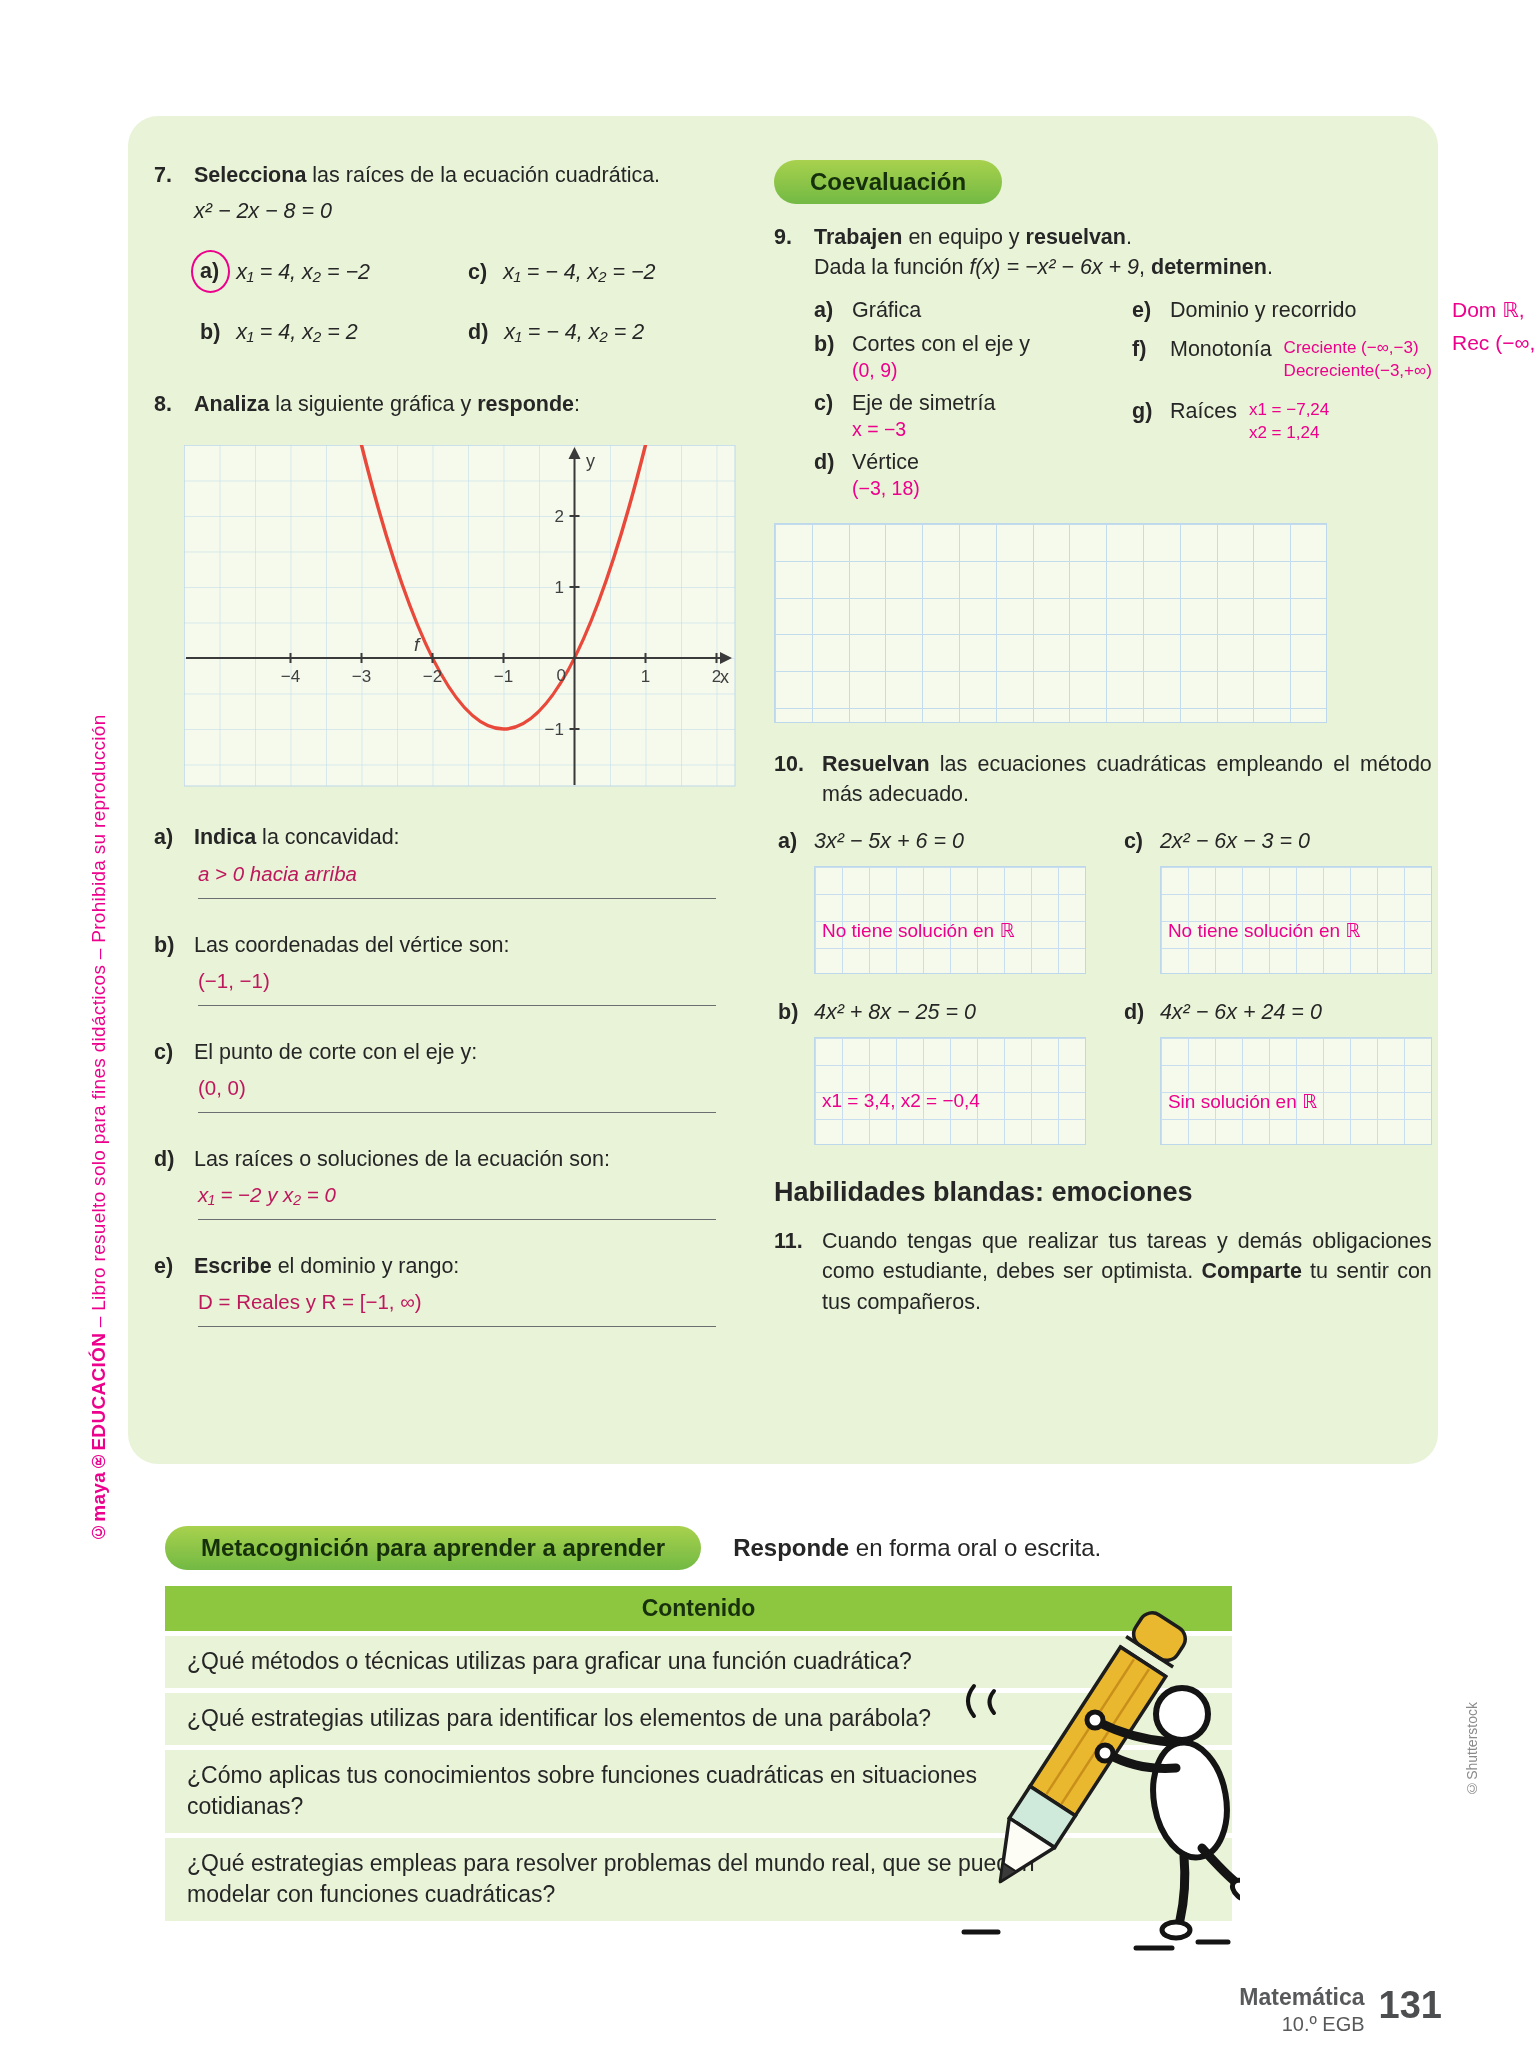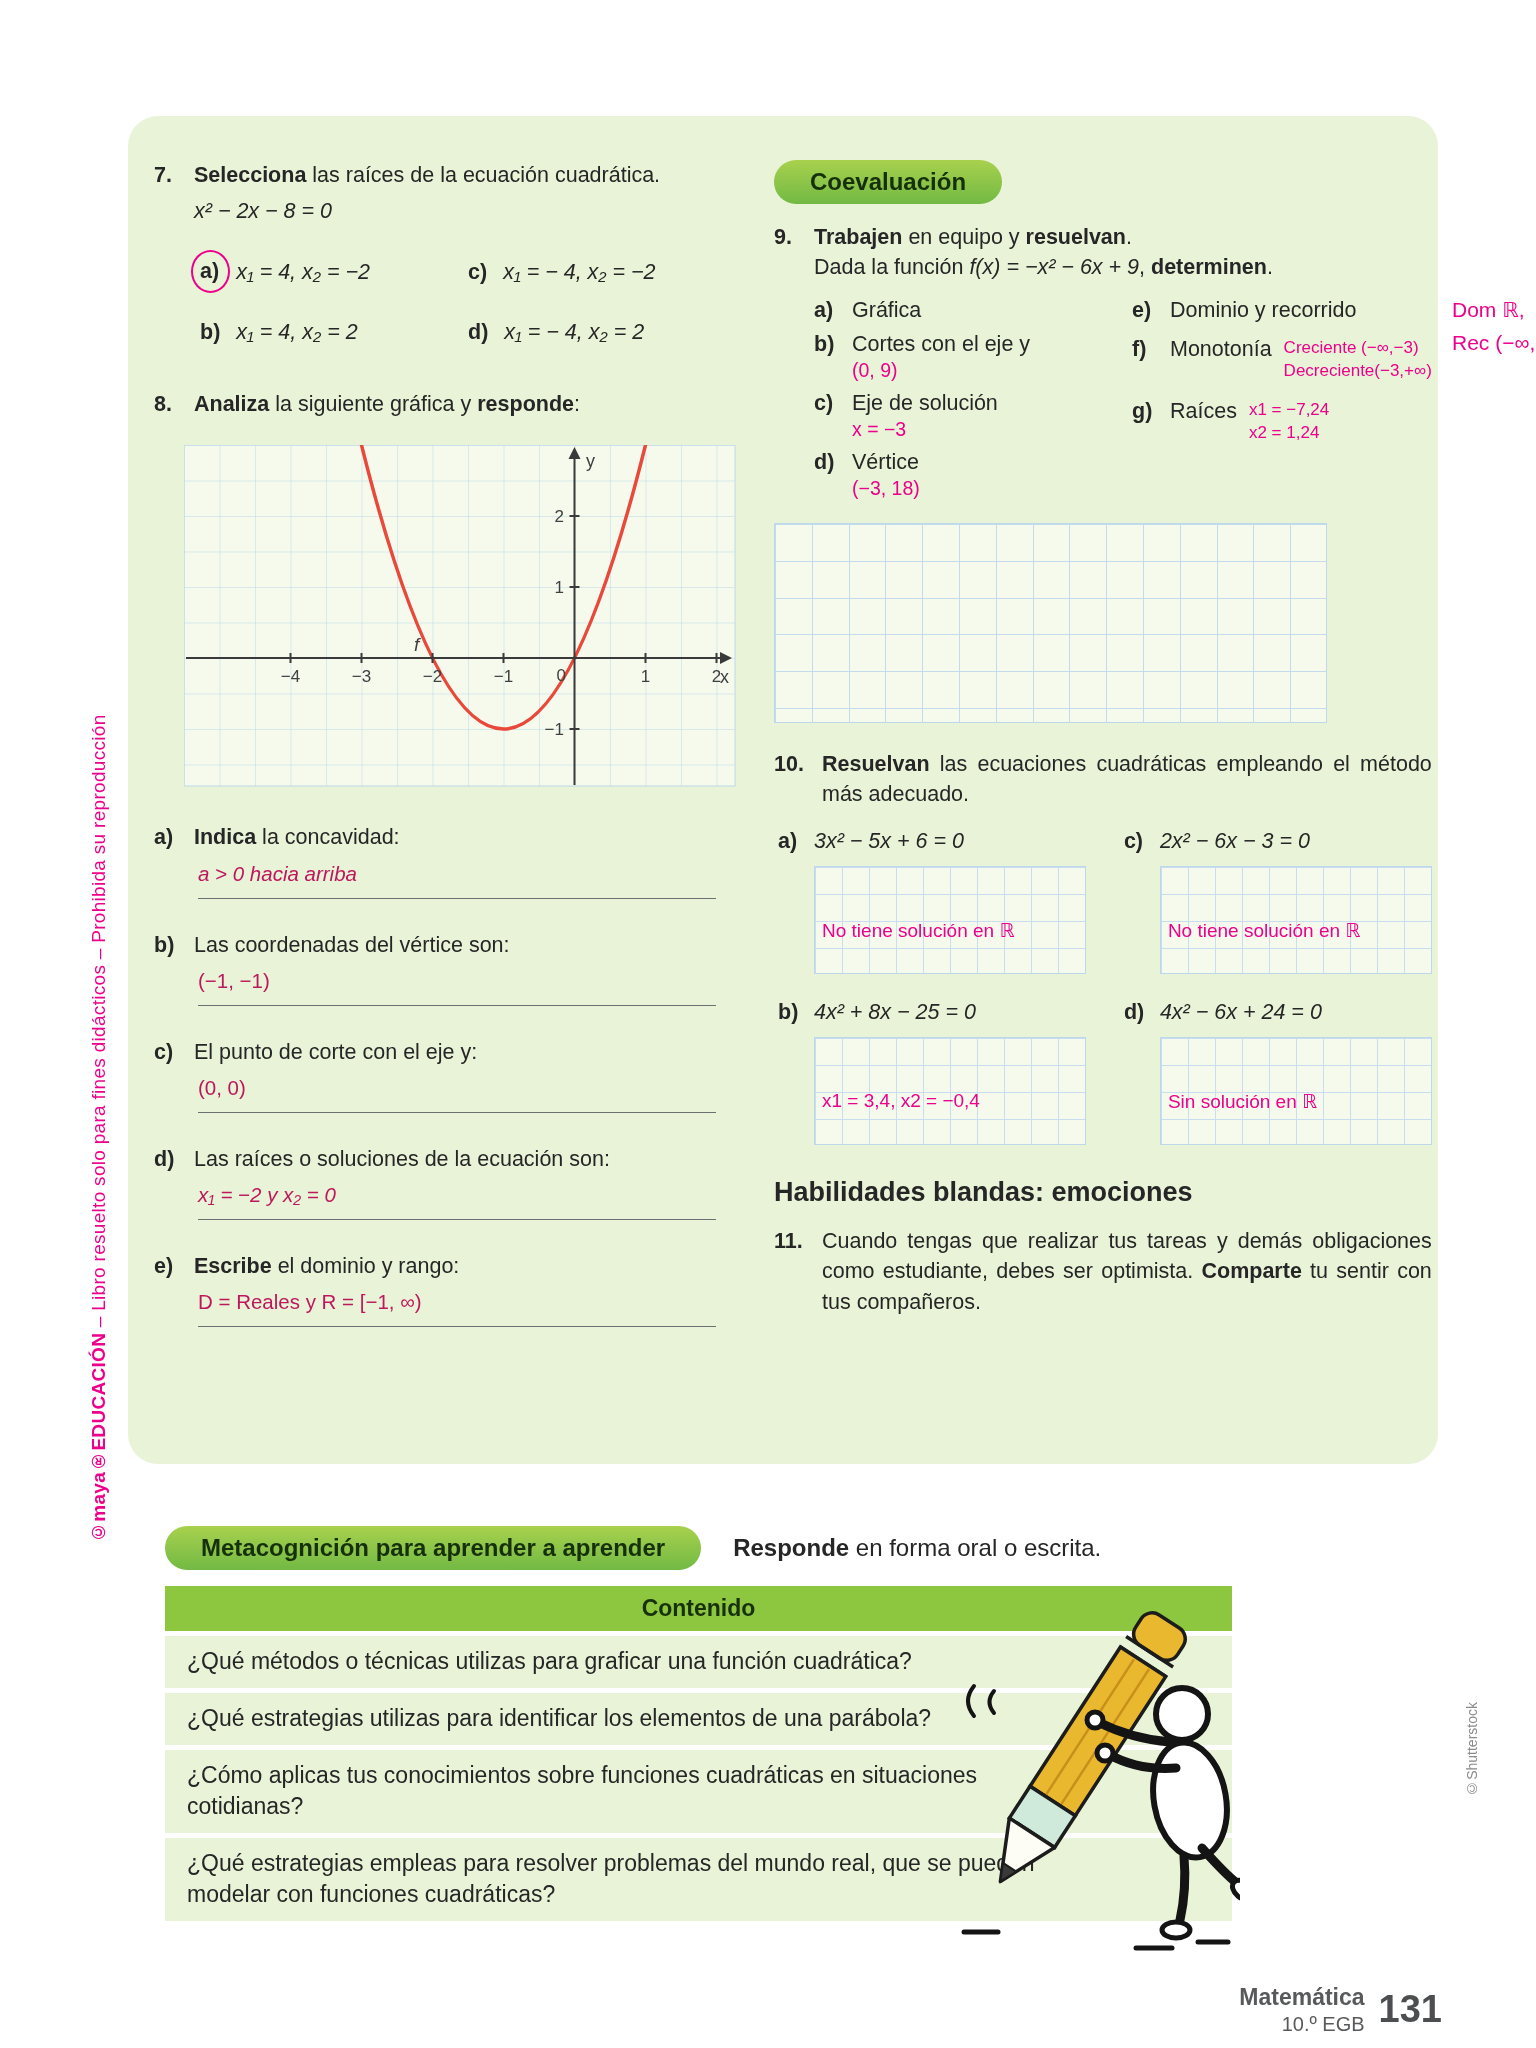--- a/index.html
+++ b/index.html
@@ -110,21 +110,21 @@
   .illus { position:absolute; right:-8px; top:4px; width:300px; height:380px; }
   .mk  { fill:none; stroke:#141414; stroke-width:4; stroke-linecap:round; }
   .mk2 { fill:none; stroke:#141414; stroke-width:5; stroke-linecap:round; }
 
   .credit {
     position:absolute; right:56px; top:1702px;
     writing-mode:vertical-rl; transform:rotate(180deg);
     color:#8a8a8a; font-size:14px;
   }
 
-  .footer { position:absolute; right:94px; top:1984px; display:flex; align-items:center; gap:14px; color:#58595b; }
+  .footer { position:absolute; right:94px; top:1984px; display:flex; align-items:flex-start; gap:14px; color:#58595b; }
   .f-left { text-align:right; line-height:1.2; }
   .f-sub { font-weight:bold; font-size:23px; }
   .f-grade { font-size:20px; }
   .f-page { font-size:38px; font-weight:bold; color:#4d4e50; }
 
   
   .gtick { font-size:17px; fill:#3f3f3f; }
   .gaxis { font-size:18px; fill:#3f3f3f; }
   .gf { font-size:19px; font-style:italic; fill:#3f3f3f; }
 </style>
@@ -284,21 +284,21 @@
           <div class="q9-item">
             <div class="q9-line">
                 <span class="q9-lab">b)</span>
                 <span>Cortes con el eje y</span>
               </div>
             <div class="q9-ans">(0, 9)</div>
           </div>
           <div class="q9-item">
             <div class="q9-line">
                 <span class="q9-lab">c)</span>
-                <span>Eje de solución</span>
+                <span>Eje de simetría</span>
               </div>
             <div class="q9-ans">x = −3</div>
           </div>
           <div class="q9-item">
             <div class="q9-line">
                 <span class="q9-lab">d)</span>
                 <span>Vértice</span>
               </div>
             <div class="q9-ans">(−3, 18)</div>
           </div>

